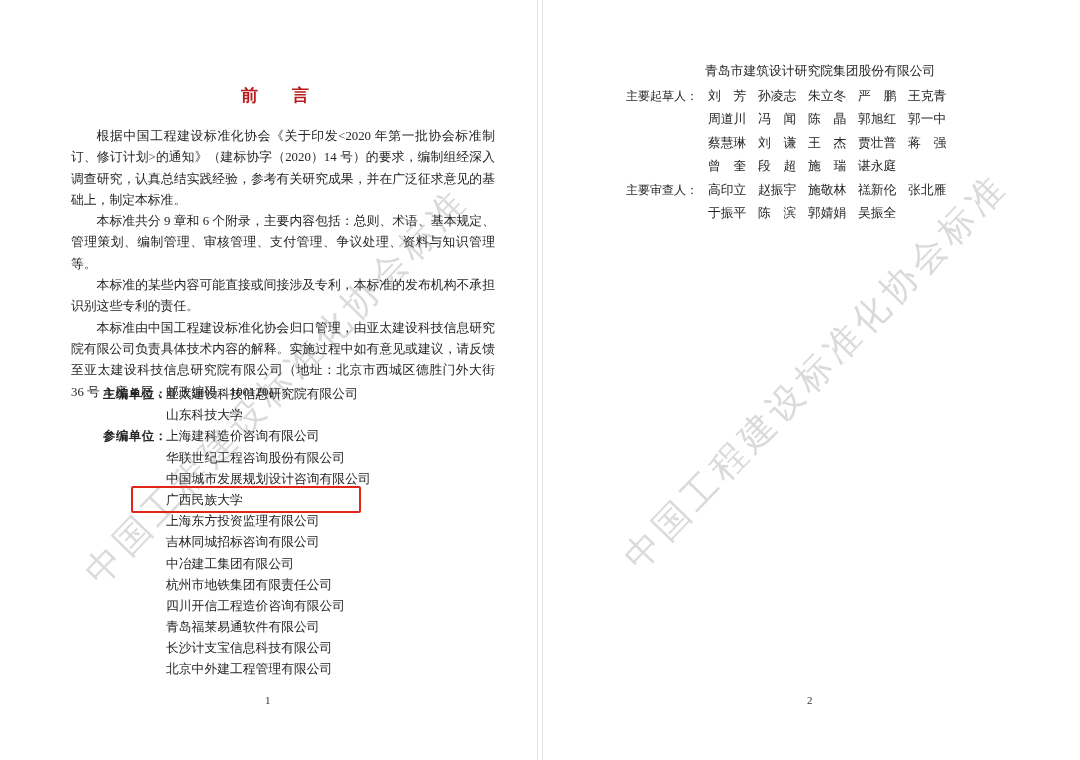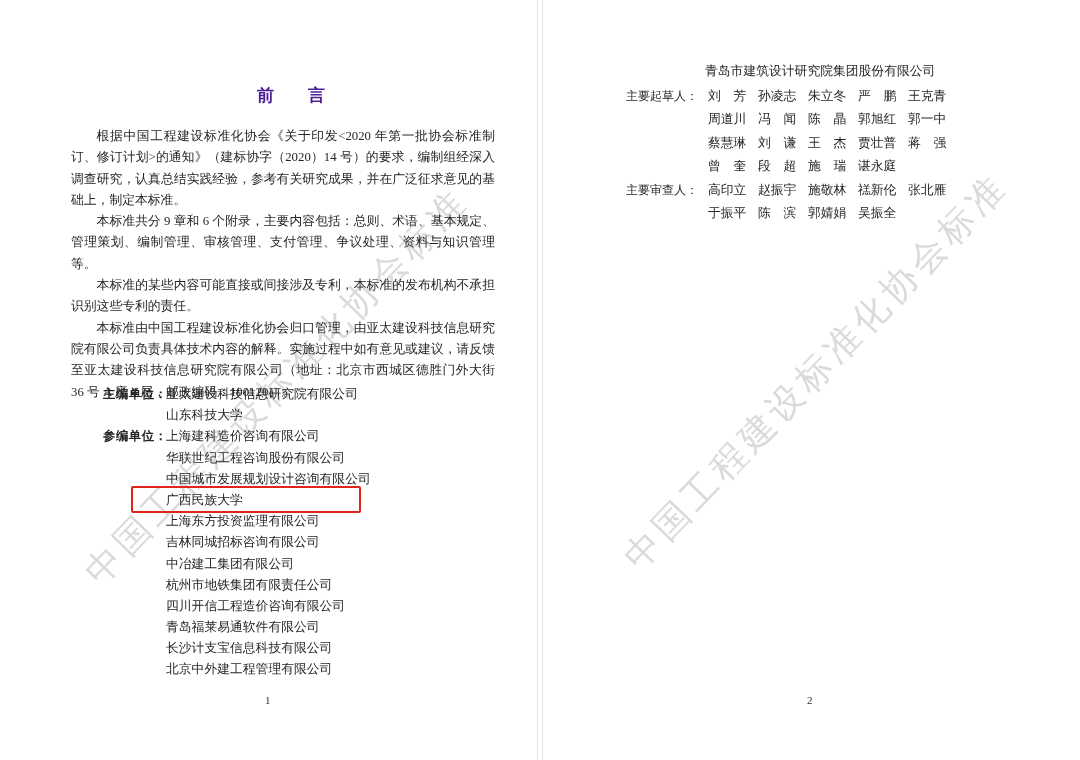--- a/index.html
+++ b/index.html
@@ -14,22 +14,22 @@
   .divider-line{position:absolute;top:0;bottom:0;width:1px;background:#e2e2e2;}
 
   .watermark{
     position:absolute;white-space:nowrap;
     font-size:36px;letter-spacing:5px;color:#bdbdbd;opacity:.55;
     transform:translate(-50%,-50%) rotate(-46deg);
     pointer-events:none;
   }
 
   .doc-title{
-    position:absolute;left:91px;top:84px;width:400px;margin:0;
-    text-align:center;font-size:17px;font-weight:bold;color:#4c1d95;
+    position:absolute;left:75px;top:84px;width:400px;margin:0;
+    text-align:center;font-size:17px;font-weight:bold;color:#b91c1c;
   }
 
   .body-text{
     position:absolute;left:71px;top:126px;width:424px;
     font-size:12.8px;line-height:21.3px;text-align:justify;
   }
   .body-text p{margin:0;text-indent:2em;}
 
   .units{position:absolute;left:103px;top:384px;font-size:12.8px;}
   .unit-row{height:21.2px;line-height:21.2px;white-space:nowrap;}

